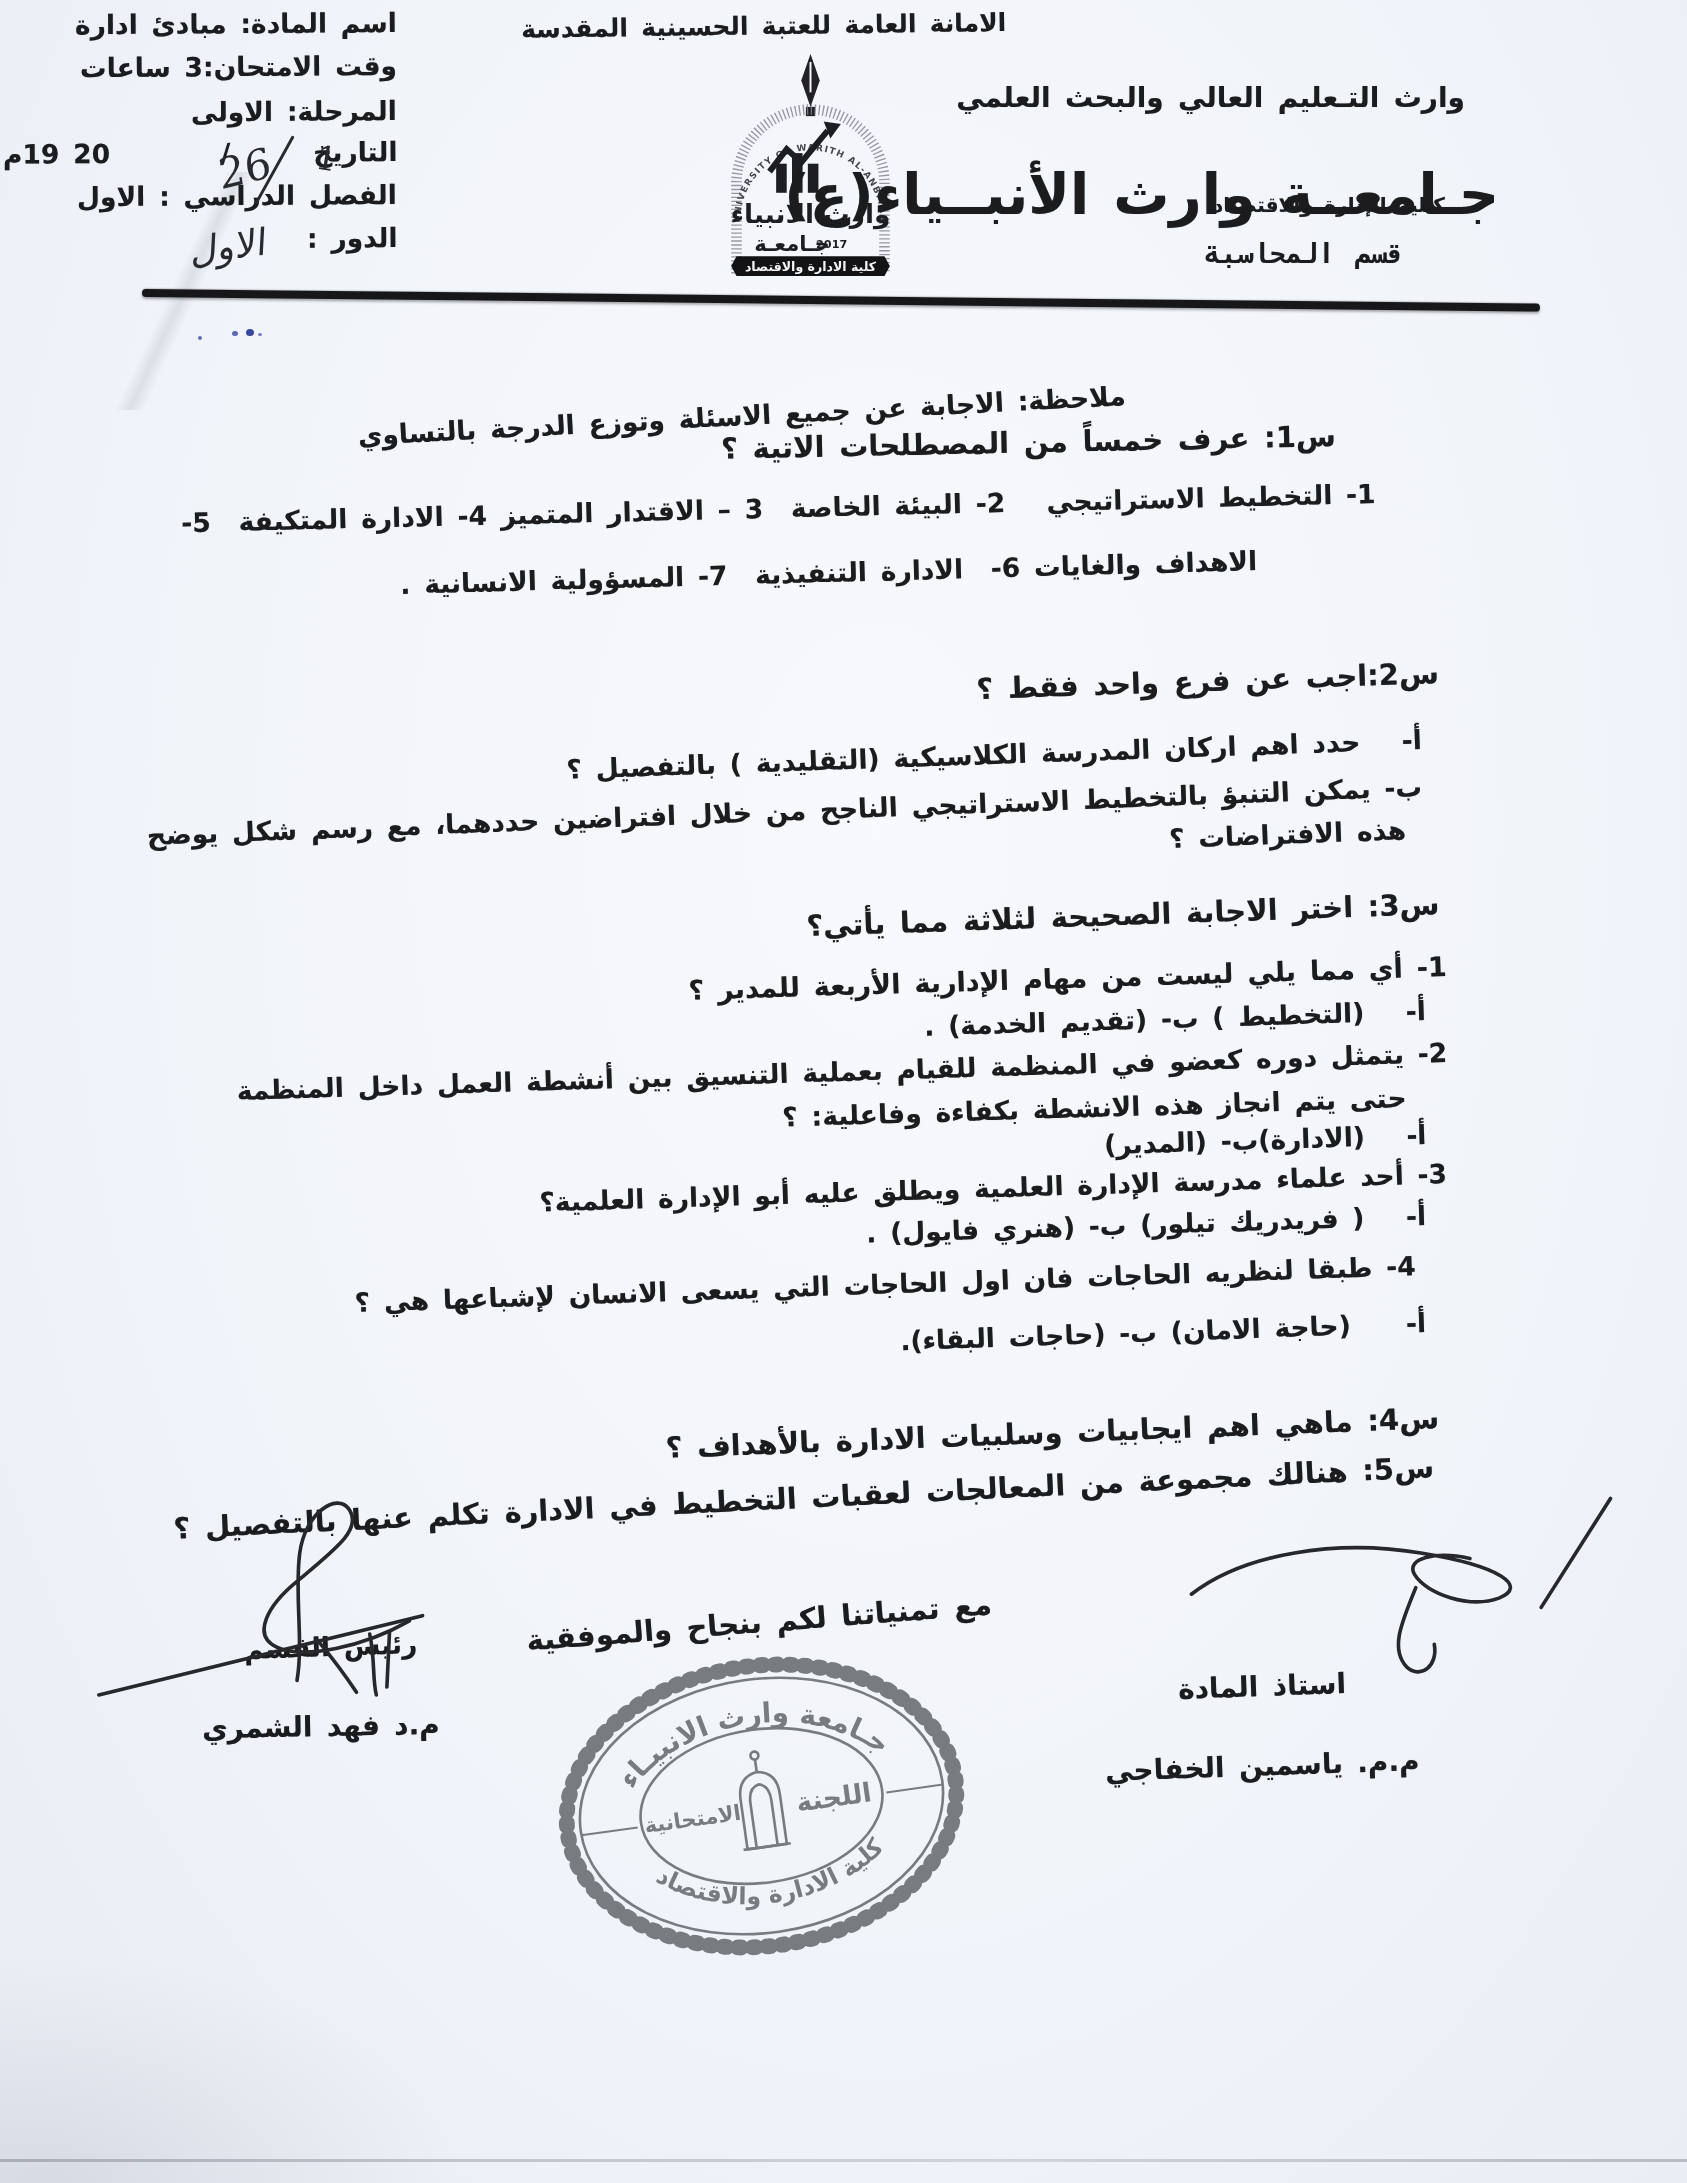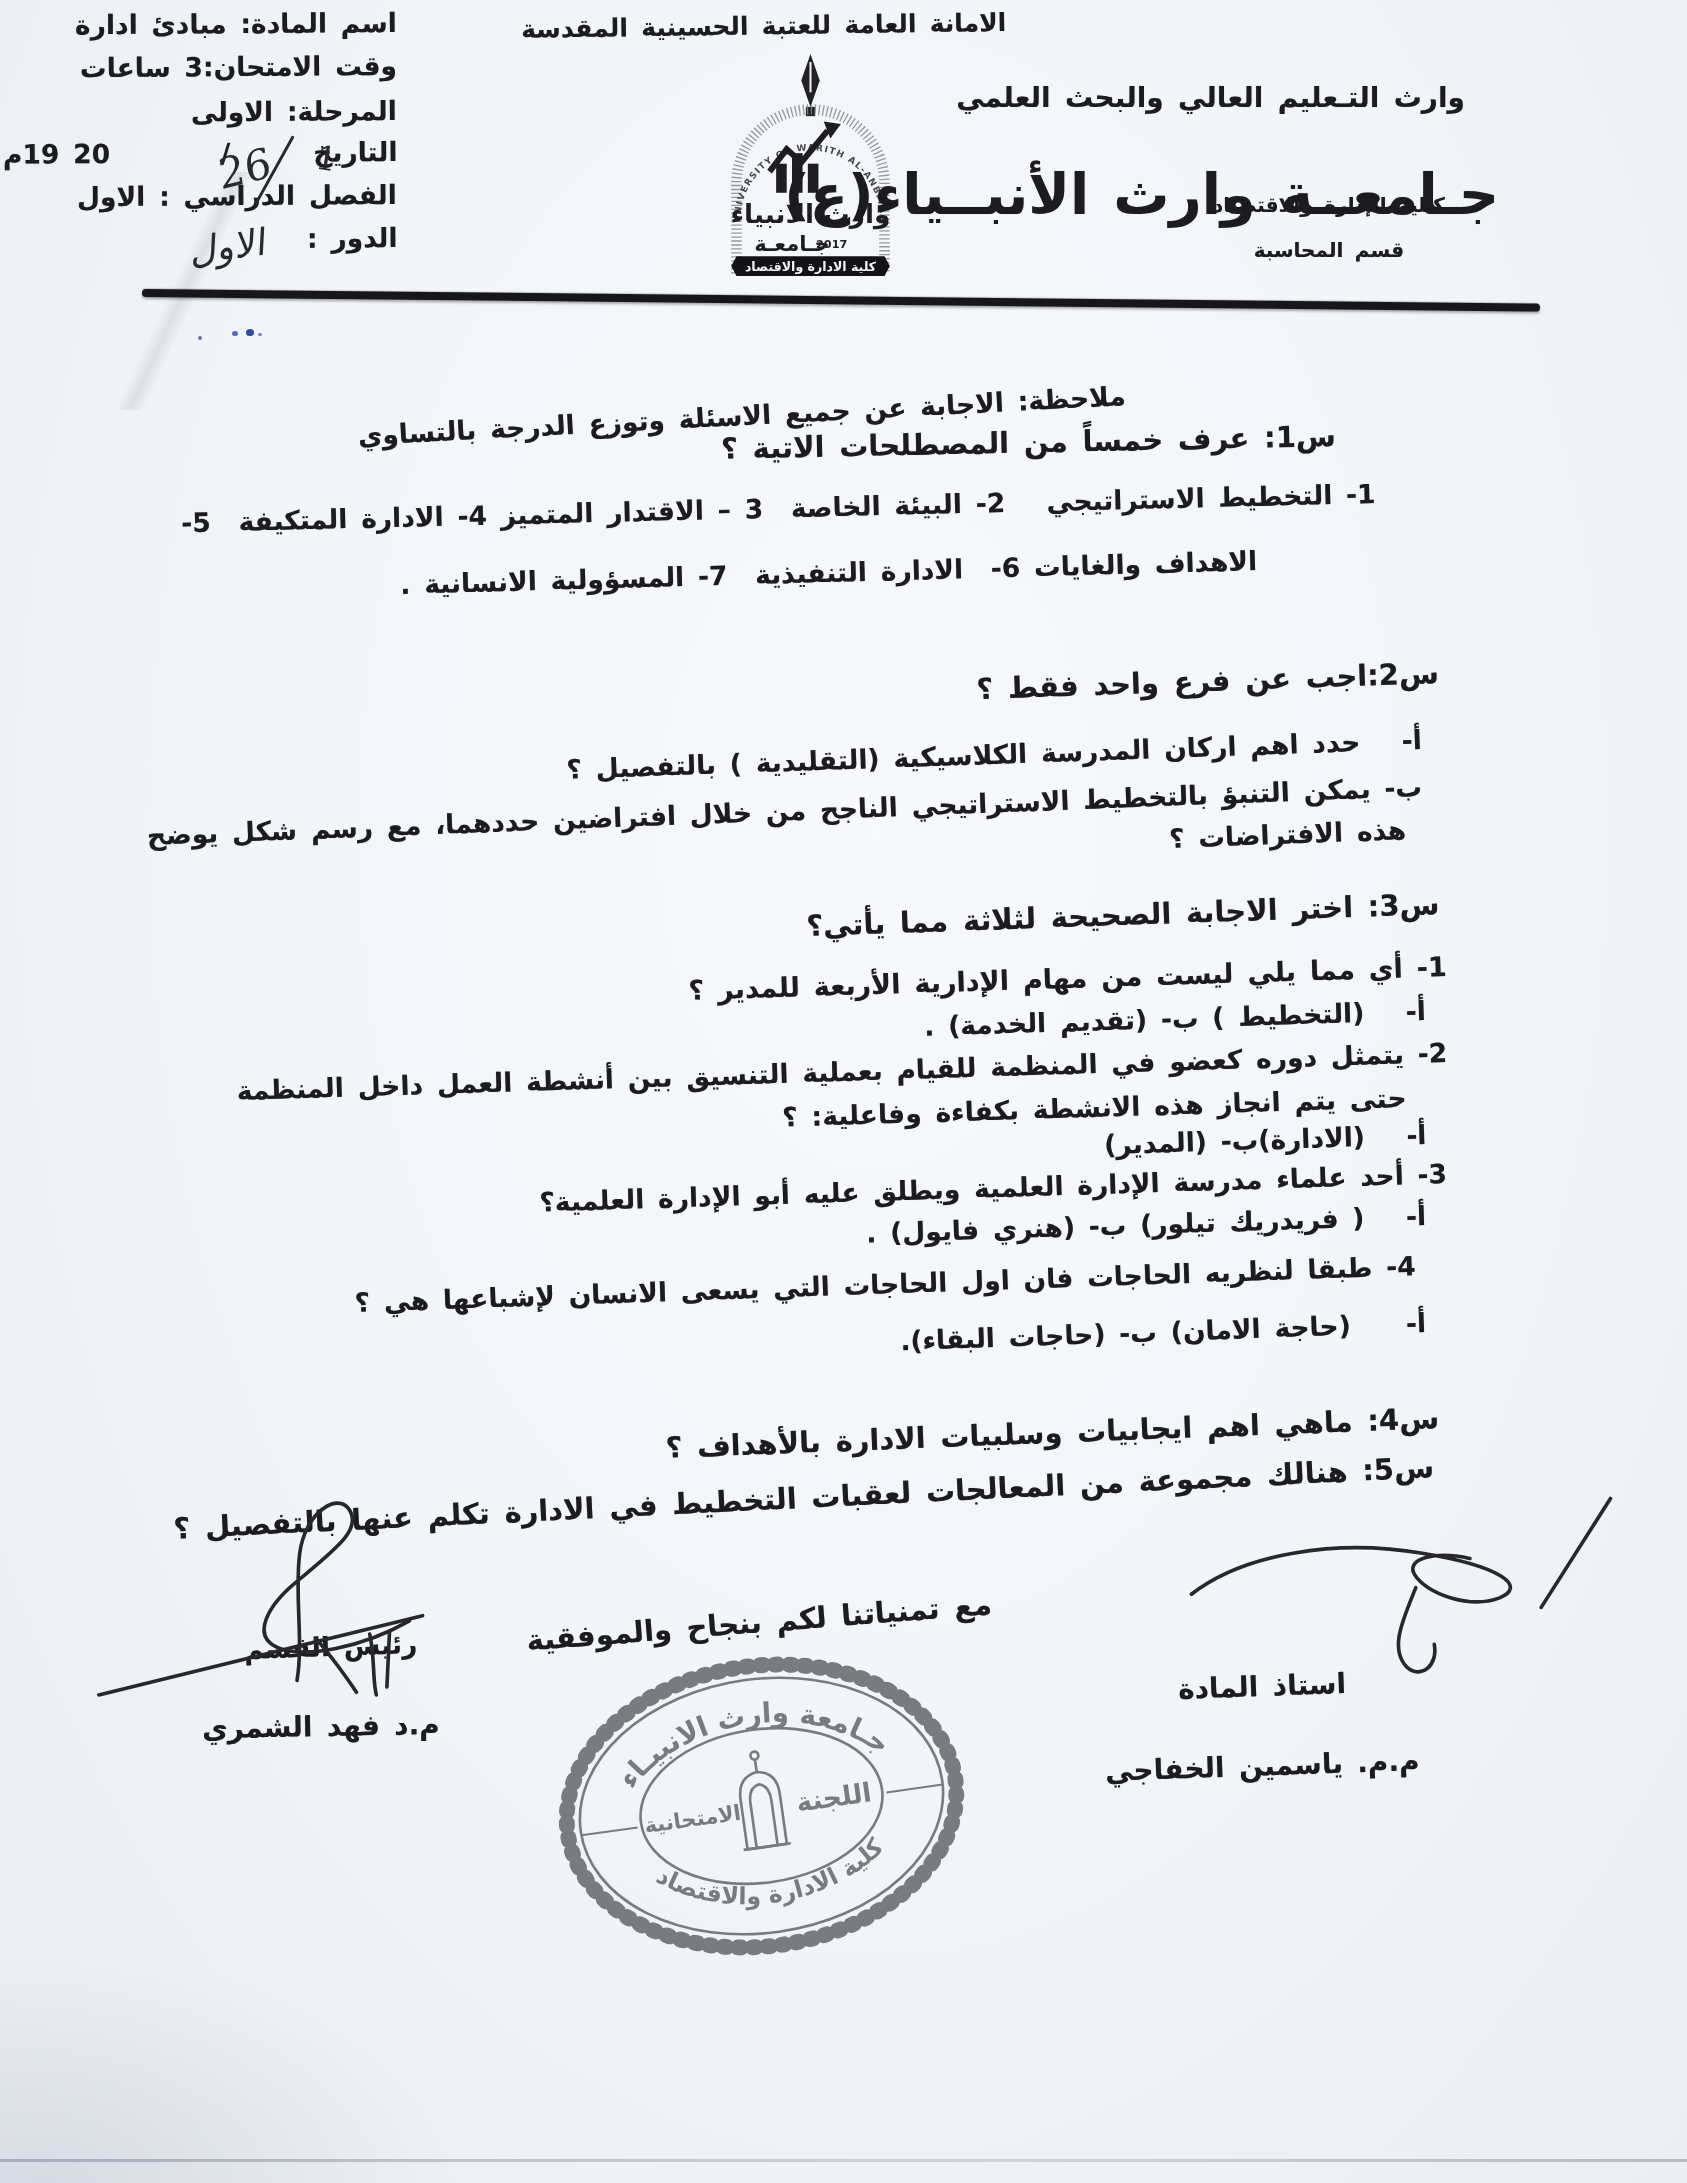--- a/index.html
+++ b/index.html
@@ -99,21 +99,21 @@
 
     <g>
       <polygon points="28,306 252,306 260,321 252,336 28,336 20,321" fill="#131316"></polygon>
       <text x="140" y="329" text-anchor="middle" font-size="19" font-weight="700" fill="#f3f4f7" direction="rtl">كلية الادارة والاقتصاد</text>
     </g>
   </svg>
 
   <div class="ln" style="top:81px;right:222px;font-size:28px;">وارث التـعليم العالي والبحث العلمي</div>
   <div class="ln" style="top:118px;right:188px;font-size:56px;margin-top:44px;">جـامعــة وارث الأنبــياء(ع)</div>
   <div class="ln" style="top:193px;right:242px;font-size:20px;margin-left:44px;">كـلية الإدارة والاقتصـاد</div>
-  <div class="ln" style="top:238px;right:283px;font-size:20px;">قسم المحاسبة</div>
+  <div class="ln" style="top:238px;right:283px;font-size:27px;font-family:Liberation Mono, monospace;">قسم المحاسبة</div>
 
   <div class="rule"></div>
 
   <div class="speck" style="left:198px;top:336px;width:4px;height:4px;background:#3d4fa5;opacity:.8;"></div>
   <div class="speck" style="left:232px;top:331px;width:6px;height:5.3px;background:#3d4fa5;opacity:.85;"></div>
   <div class="speck" style="left:246px;top:329px;width:8px;height:7.3px;background:#35479e;"></div>
   <div class="speck" style="left:258px;top:333px;width:4px;height:3.3px;background:#3d4fa5;opacity:.7;"></div>
 
   <div class="ln" style="top:380px;right:561px;font-size:26.5px;transform:rotate(-3deg);">ملاحظة: الاجابة عن جميع الاسئلة وتوزع الدرجة بالتساوي</div>
 

